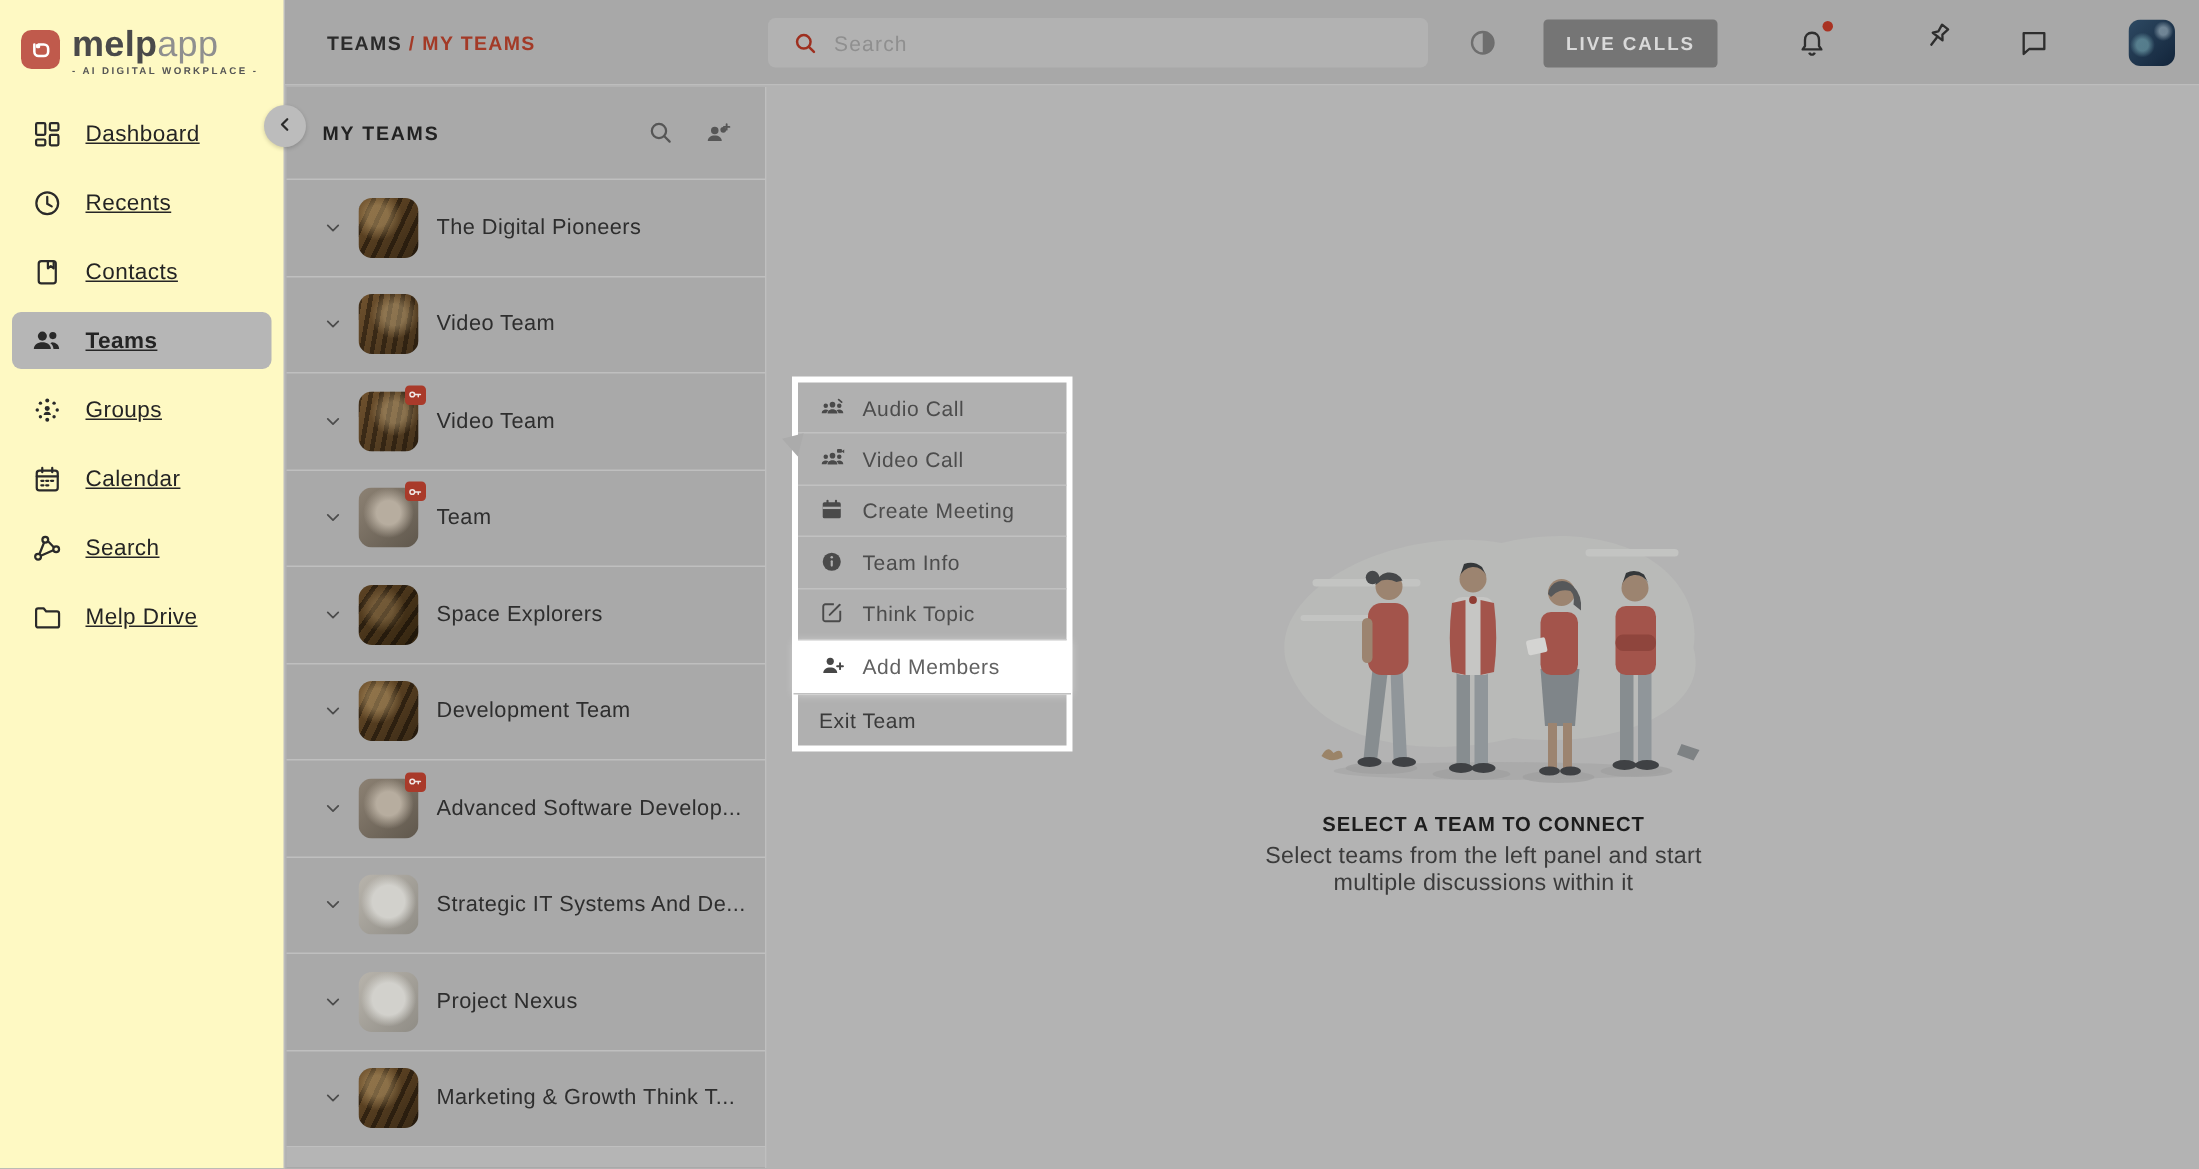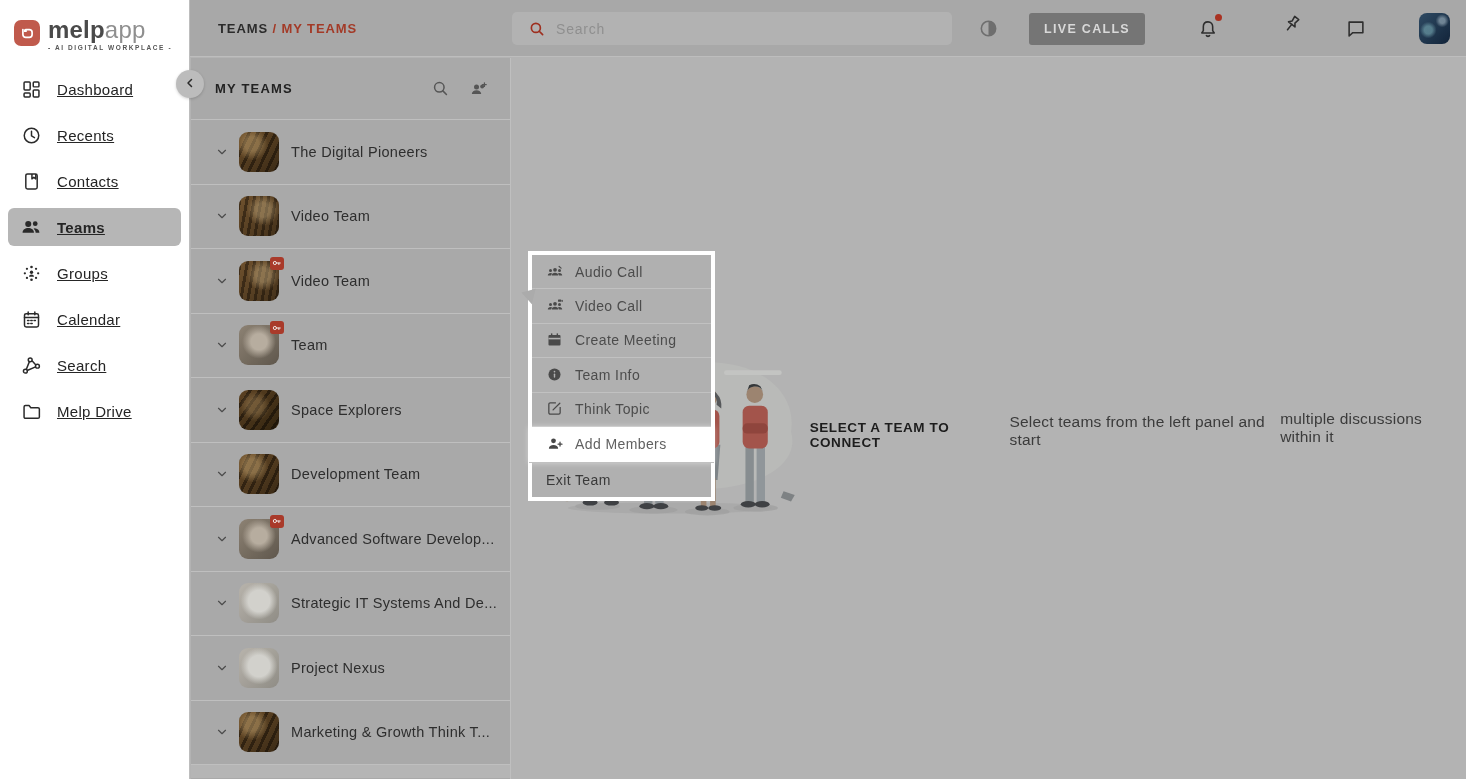--- a/index.html
+++ b/index.html
@@ -1,21 +1,21 @@
 <!DOCTYPE html>
 <html><head>
 <meta charset="utf-8">
 <style>
   * { margin:0; padding:0; box-sizing:border-box; }
   html,body { width:1466px; height:779px; overflow:hidden; }
   body { font-family:"Liberation Sans","DejaVu Sans",sans-serif; background:#b3b3b3; }
   .screen { position:relative; width:1466px; height:779px; overflow:hidden; background:#b3b3b3; }
 
   
-  .sidebar { position:absolute; left:0; top:0; width:190px; height:779px; background:#ffffff; border-right:1px solid #bdbdbd; }
+  .sidebar { position:absolute; left:0; top:0; width:190px; height:779px; background:#fef9c3; border-right:1px solid #bdbdbd; }
   .logo { display:flex; align-items:flex-start; gap:8px; padding:18px 0 0 14px; height:62px; cursor:pointer; }
   .logo-mark { width:26px; height:26px; border-radius:7px; background:#c05a4c; display:flex; align-items:center; justify-content:center; flex:0 0 auto; margin-top:2px; }
   .logo-text { font-size:24px; line-height:24px; letter-spacing:.2px; }
   .brand-bold { font-weight:700; color:#4a4a4a; }
   .brand-light { font-weight:400; color:#8f8f8f; }
   .tagline { font-size:6.5px; color:#555; letter-spacing:1.6px; font-weight:700; margin-top:2px; white-space:nowrap; }
   .nav { margin-top:4px; }
   .nav-item { display:flex; align-items:center; height:38px; margin:8px 8px; padding-left:12px; border-radius:6px; cursor:pointer; color:#262626;text-decoration:underline; }
   .nav-item.active { background:#b6b6b6; }
   .nav-icon { width:22px; height:22px; display:flex; align-items:center; justify-content:center; margin-right:15px; color:#2a2a2a; }
@@ -64,21 +64,21 @@
      linear-gradient(135deg,#b8b4ac,#8f8c85); }
   .lock-badge { position:absolute; top:-4px; right:-5px; width:14px; height:13px; background:#a93a2a; border-radius:3px; display:flex; align-items:center; justify-content:center; }
   .lock-badge svg { width:10px; height:8px; color:#efe7e5; }
   .team-name { font-size:14.5px; font-weight:500; letter-spacing:.3px; color:#2e2e2e; white-space:nowrap; overflow:hidden; }
   .panel-footer-strip { height:13px; background:#b5b5b5; }
   .collapse-btn { position:absolute; left:176px; top:70px; width:28px; height:28px; border-radius:50%; background:#bcbcbc; border:none; display:flex; align-items:center; justify-content:center; cursor:pointer; z-index:6; box-shadow:0 1px 3px rgba(0,0,0,.18); }
   .collapse-btn svg { width:12px; height:12px; color:#2b2b2b; }
 
   
   .main { position:absolute; left:512px; top:58px; width:954px; height:721px; background:#b3b3b3; }
-  .empty-state { position:absolute; left:0; right:0; top:270px; display:flex; flex-direction:row; align-items:center; }
+  .empty-state { position:absolute; left:0; right:0; top:270px; display:flex; flex-direction:column; align-items:center; }
   .empty-title { margin-top:14px; font-size:13.5px; font-weight:700; letter-spacing:.6px; color:#1d1d1d; }
   .empty-line { margin-top:5px; font-size:15.5px; letter-spacing:.2px; color:#3b3b3b; line-height:18px; }
 
   
   .context-menu { position:absolute; left:528px; top:251px; width:187px; background:#b0b0b0; border:4px solid #ffffff; z-index:5; }
   .menu-tail { position:absolute; left:-11px; top:32px; width:0; height:0; border-top:7px solid transparent; border-bottom:9px solid transparent; border-right:13px solid #ababab; transform:rotate(14deg); }
   .menu-item { height:34.4px; display:flex; align-items:center; padding-left:14px; border-bottom:1px solid #c1c1c1; cursor:pointer; }
   .menu-item:last-child { border-bottom:none; }
   .mi-icon { width:18px; height:18px; color:#4a4a4a; margin-right:11px; flex:0 0 auto; }
   .mi-label { font-size:14px; letter-spacing:.4px; color:#4c4c4c; }

